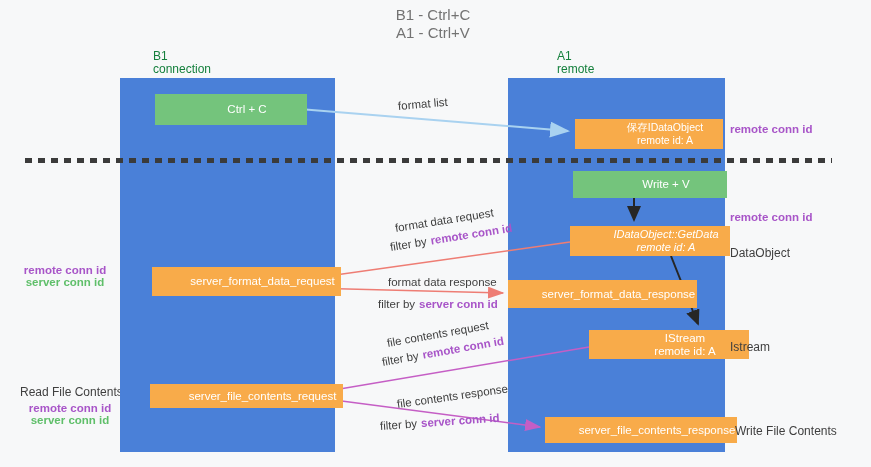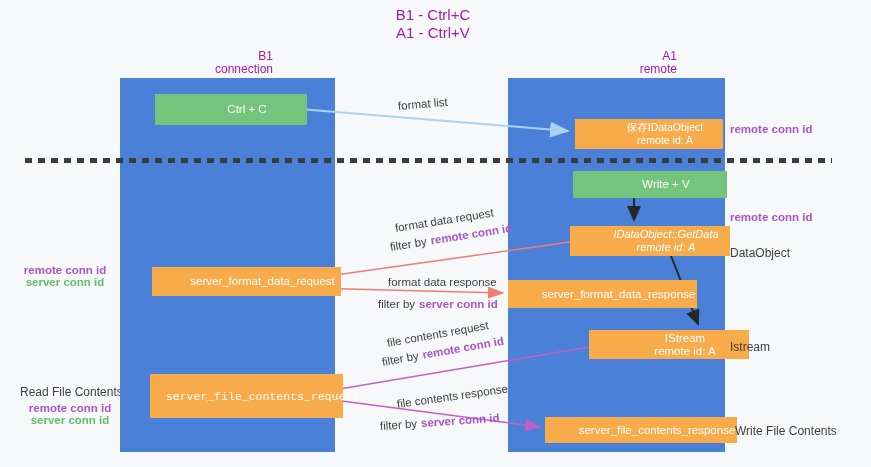--- a/index.html
+++ b/index.html
@@ -1,20 +1,20 @@
 <!DOCTYPE html>
 <html><head>
 <meta charset="utf-8">
 <style>
   html,body{margin:0;padding:0;}
   body{font-family:"Liberation Sans",sans-serif;background:#f7f8f9;}
   .canvas{position:relative;width:871px;height:467px;background:#f7f8f9;overflow:hidden;}
   .abs{position:absolute;}
-  .title{left:333px;top:6px;width:200px;text-align:center;color:#a21caf;font-size:15px;line-height:18px;}
-  .col-header{width:120px;text-align:right;color:#a21caf;font-size:12px;line-height:13px;top:50px;}
+  .title{left:333px;top:6px;width:200px;text-align:center;color:#737373;font-size:15px;line-height:18px;}
+  .col-header{width:120px;text-align:left;color:#15803d;font-size:12px;line-height:13px;top:50px;}
   .col{top:78px;height:374px;background:#4a80d8;z-index:1;}
   .col-left{left:120px;width:215px;}
   .col-right{left:508px;width:217px;}
   .node{z-index:3;color:#fff;display:flex;flex-direction:column;align-items:center;justify-content:center;text-align:center;font-size:11.5px;line-height:13px;padding-left:32px;}
   .green{background:#74c47c;}
   .orange{background:#f8ab4a;}
   .dashline{left:25px;top:158px;width:807px;height:5px;z-index:2;
     background:repeating-linear-gradient(90deg,#3b3b3b 0 7px,transparent 7px 13px);}
   svg.wires{left:0;top:0;z-index:2;pointer-events:none;}
   .lbl{font-size:11.5px;color:#3f3f3f;white-space:nowrap;z-index:4;}
@@ -100,21 +100,21 @@
 
   <div class="abs node orange" style="left:152px;top:267px;width:157px;height:29px;">
     <div>server_format_data_request</div>
   </div>
 
   <div class="abs node orange" style="left:589px;top:330px;width:128px;height:29px;">
     <div>IStream</div>
     <div>remote id: A</div>
   </div>
 
-  <div class="abs node orange" style="left:150px;top:374px;width:161px;height:44px;font-family:Liberation Mono, monospace;">
+  <div class="abs node orange" style="left:150px;top:384px;width:161px;height:24px;">
     <div>server_file_contents_request</div>
   </div>
 
   <div class="abs node orange" style="left:545px;top:417px;width:160px;height:26px;">
     <div>server_file_contents_response</div>
   </div>
 
   <div class="abs lbl rot5" style="left:398px;top:100px;">format list</div>
 
   <div class="abs lbl rot9" style="left:395px;top:222px;">format data request</div>

